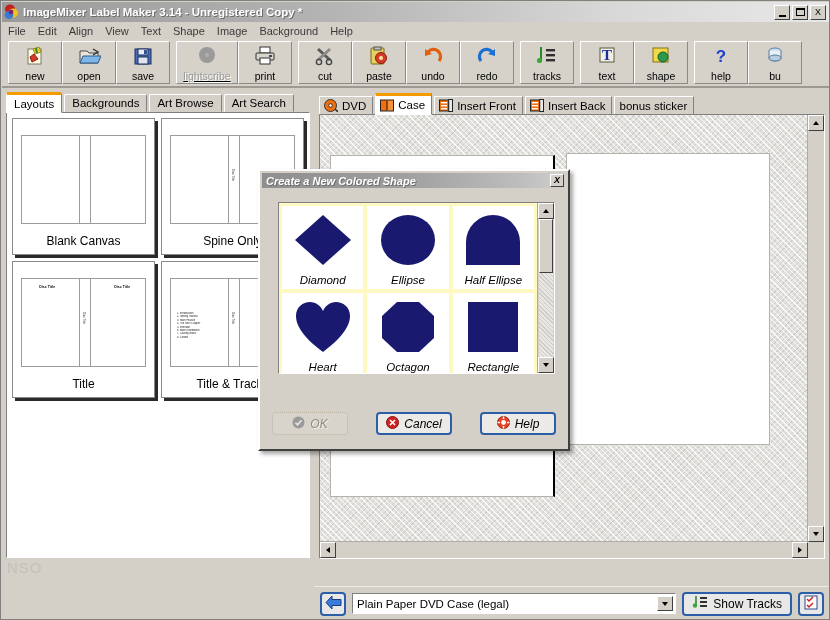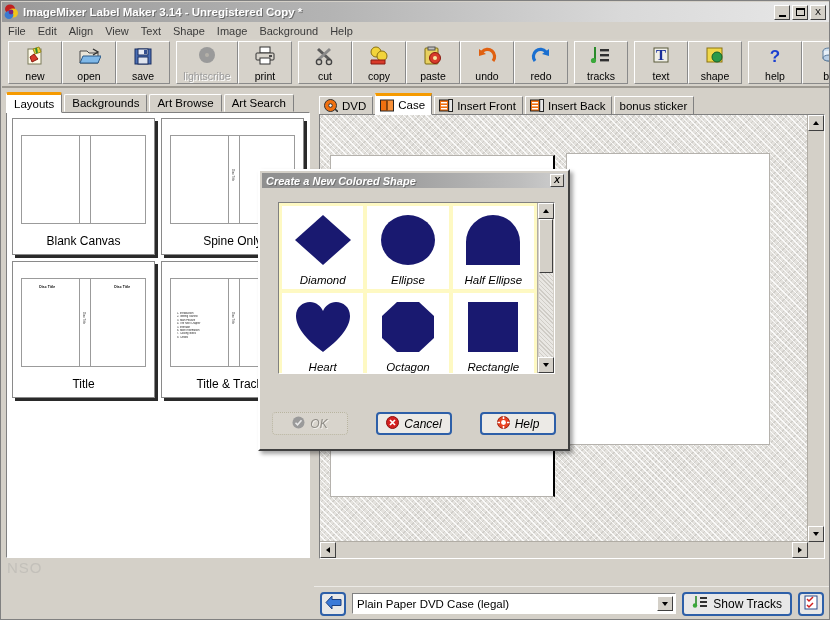--- a/index.html
+++ b/index.html
@@ -58,21 +58,21 @@
     width:54px;flex:none;margin:2px 0;
     display:flex;flex-direction:column;align-items:center;justify-content:flex-start;
     padding-top:3px;
     border:1px solid;border-color:#ffffff #8a8a8a #8a8a8a #ffffff;
     background:#d6d2ca;cursor:default;box-sizing:border-box;
     position:relative;
   }
   .tbtn .ic{width:24px;height:22px;position:relative;display:block;}
   .tbtn .lb{font-size:10.5px;color:#000;margin-top:4px;line-height:11px;white-space:nowrap;}
   .tbtn.disabled .lb{color:#9a9a9a;text-shadow:1px 1px 0 #ffffff;}
-  .tbtn.wide{width:62px;}
+  .tbtn.wide{width:62px;text-decoration:underline;}
 
   
   #leftpanel{position:absolute;left:1px;top:87px;width:312px;height:498px;background:#d4d0c8;}
   #lefttabs{position:absolute;left:4px;top:4px;height:20px;display:flex;align-items:flex-end;}
   .ltab{
     height:18px;padding:0 7px;display:flex;align-items:center;
     font-size:11.5px;color:#000;background:#d4d0c8;
     border:1px solid;border-color:#ffffff #808080 #d4d0c8 #ffffff;
     margin-right:2px;box-sizing:border-box;cursor:default;
     border-top-left-radius:2px;border-top-right-radius:2px;
@@ -346,30 +346,20 @@
         <svg width="24" height="22" viewBox="0 0 24 22">
           <path d="M5 4 L17 15" stroke="#5a5a5a" stroke-width="3" fill="none"></path>
           <path d="M17 4 L5 15" stroke="#8a8a8a" stroke-width="3" fill="none"></path>
           <circle cx="6" cy="17" r="2.6" fill="none" stroke="#444" stroke-width="1.4"></circle>
           <circle cx="16" cy="17" r="2.6" fill="none" stroke="#444" stroke-width="1.4"></circle>
         </svg>
       </span>
       <span class="lb">cut</span>
     </div>
 
-    <div class="tbtn">
-      <span class="ic">
-        <svg width="24" height="22" viewBox="0 0 24 22">
-          <circle cx="9" cy="7" r="5" fill="#f2d43a" stroke="#8a7010"></circle>
-          <circle cx="15" cy="11" r="5" fill="#f2d43a" stroke="#8a7010"></circle>
-          <path d="M4 15 h14 v4 h-14 z" fill="#d83a2a" stroke="#8a1a10"></path>
-        </svg>
-      </span>
-      <span class="lb">copy</span>
-    </div>
 
     <div class="tbtn">
       <span class="ic">
         <svg width="24" height="22" viewBox="0 0 24 22">
           <rect x="4" y="3" width="13" height="16" rx="1" fill="#e8d060" stroke="#7a6a10"></rect>
           <rect x="7" y="2" width="7" height="3" fill="#c0c0c0" stroke="#555"></rect>
           <circle cx="14" cy="13" r="5.5" fill="#d83a2a" stroke="#8a1a10"></circle>
           <circle cx="14" cy="13" r="2" fill="#f6e8a0"></circle>
         </svg>
       </span>

